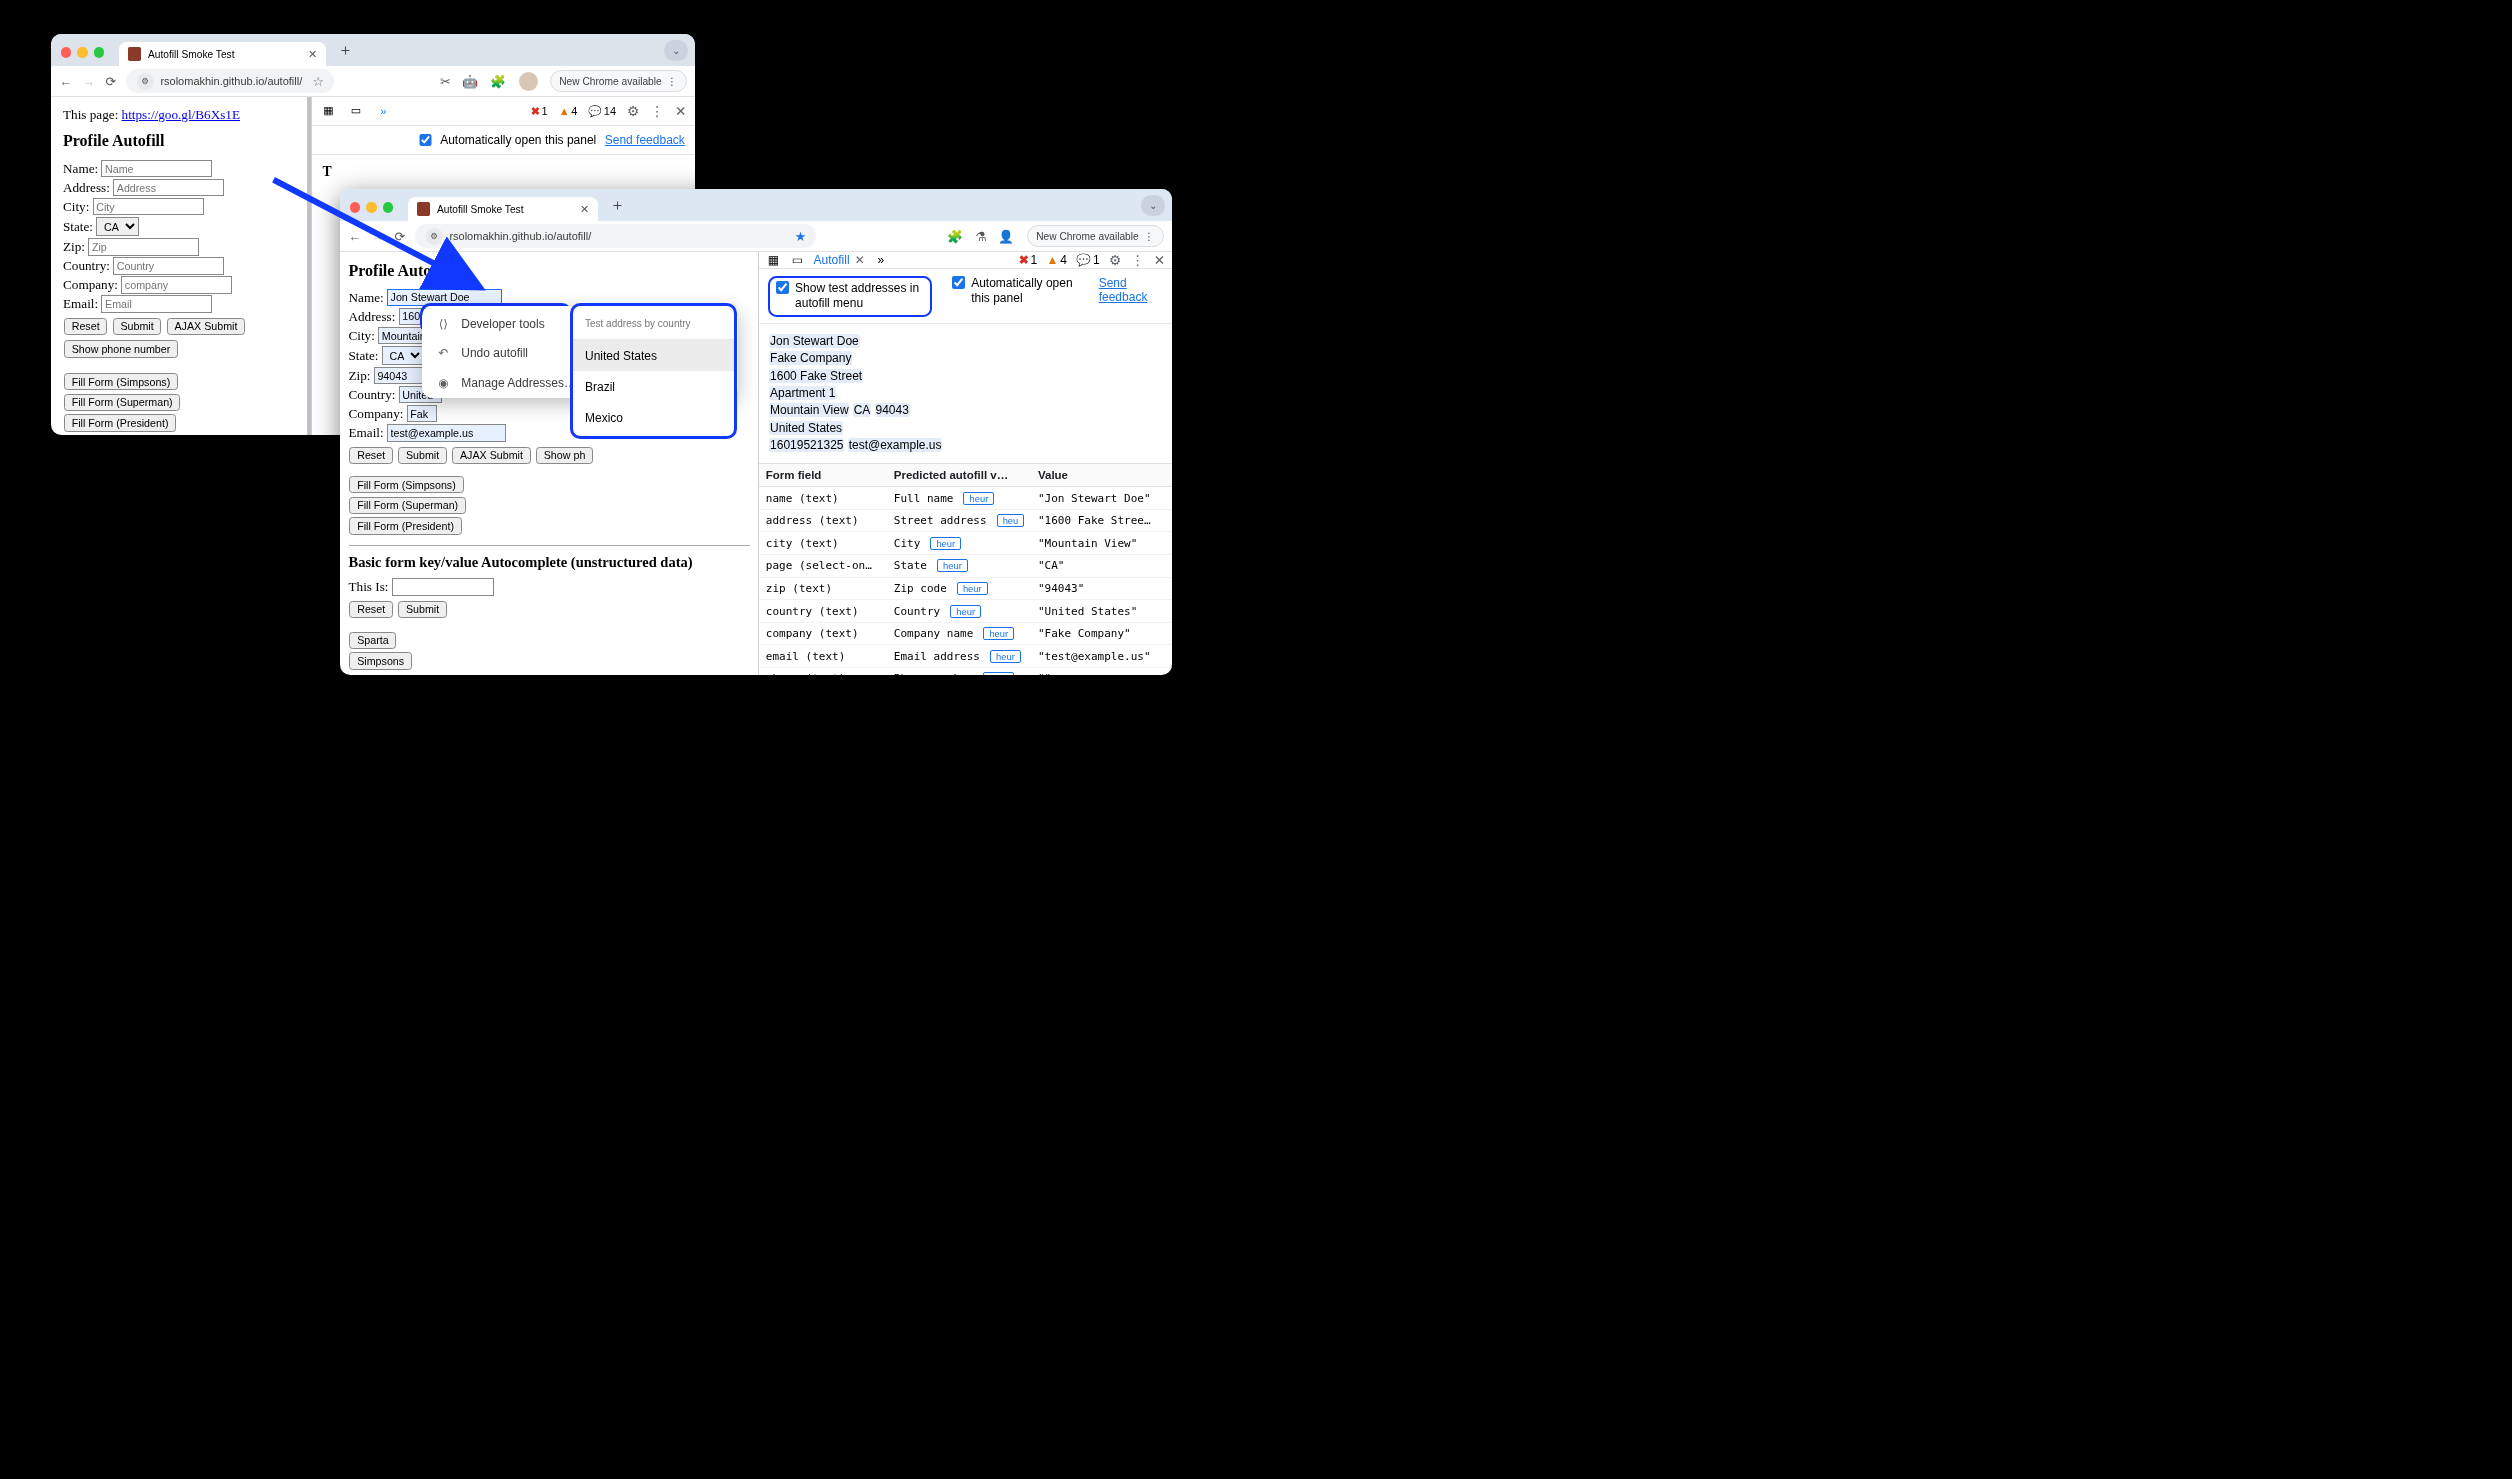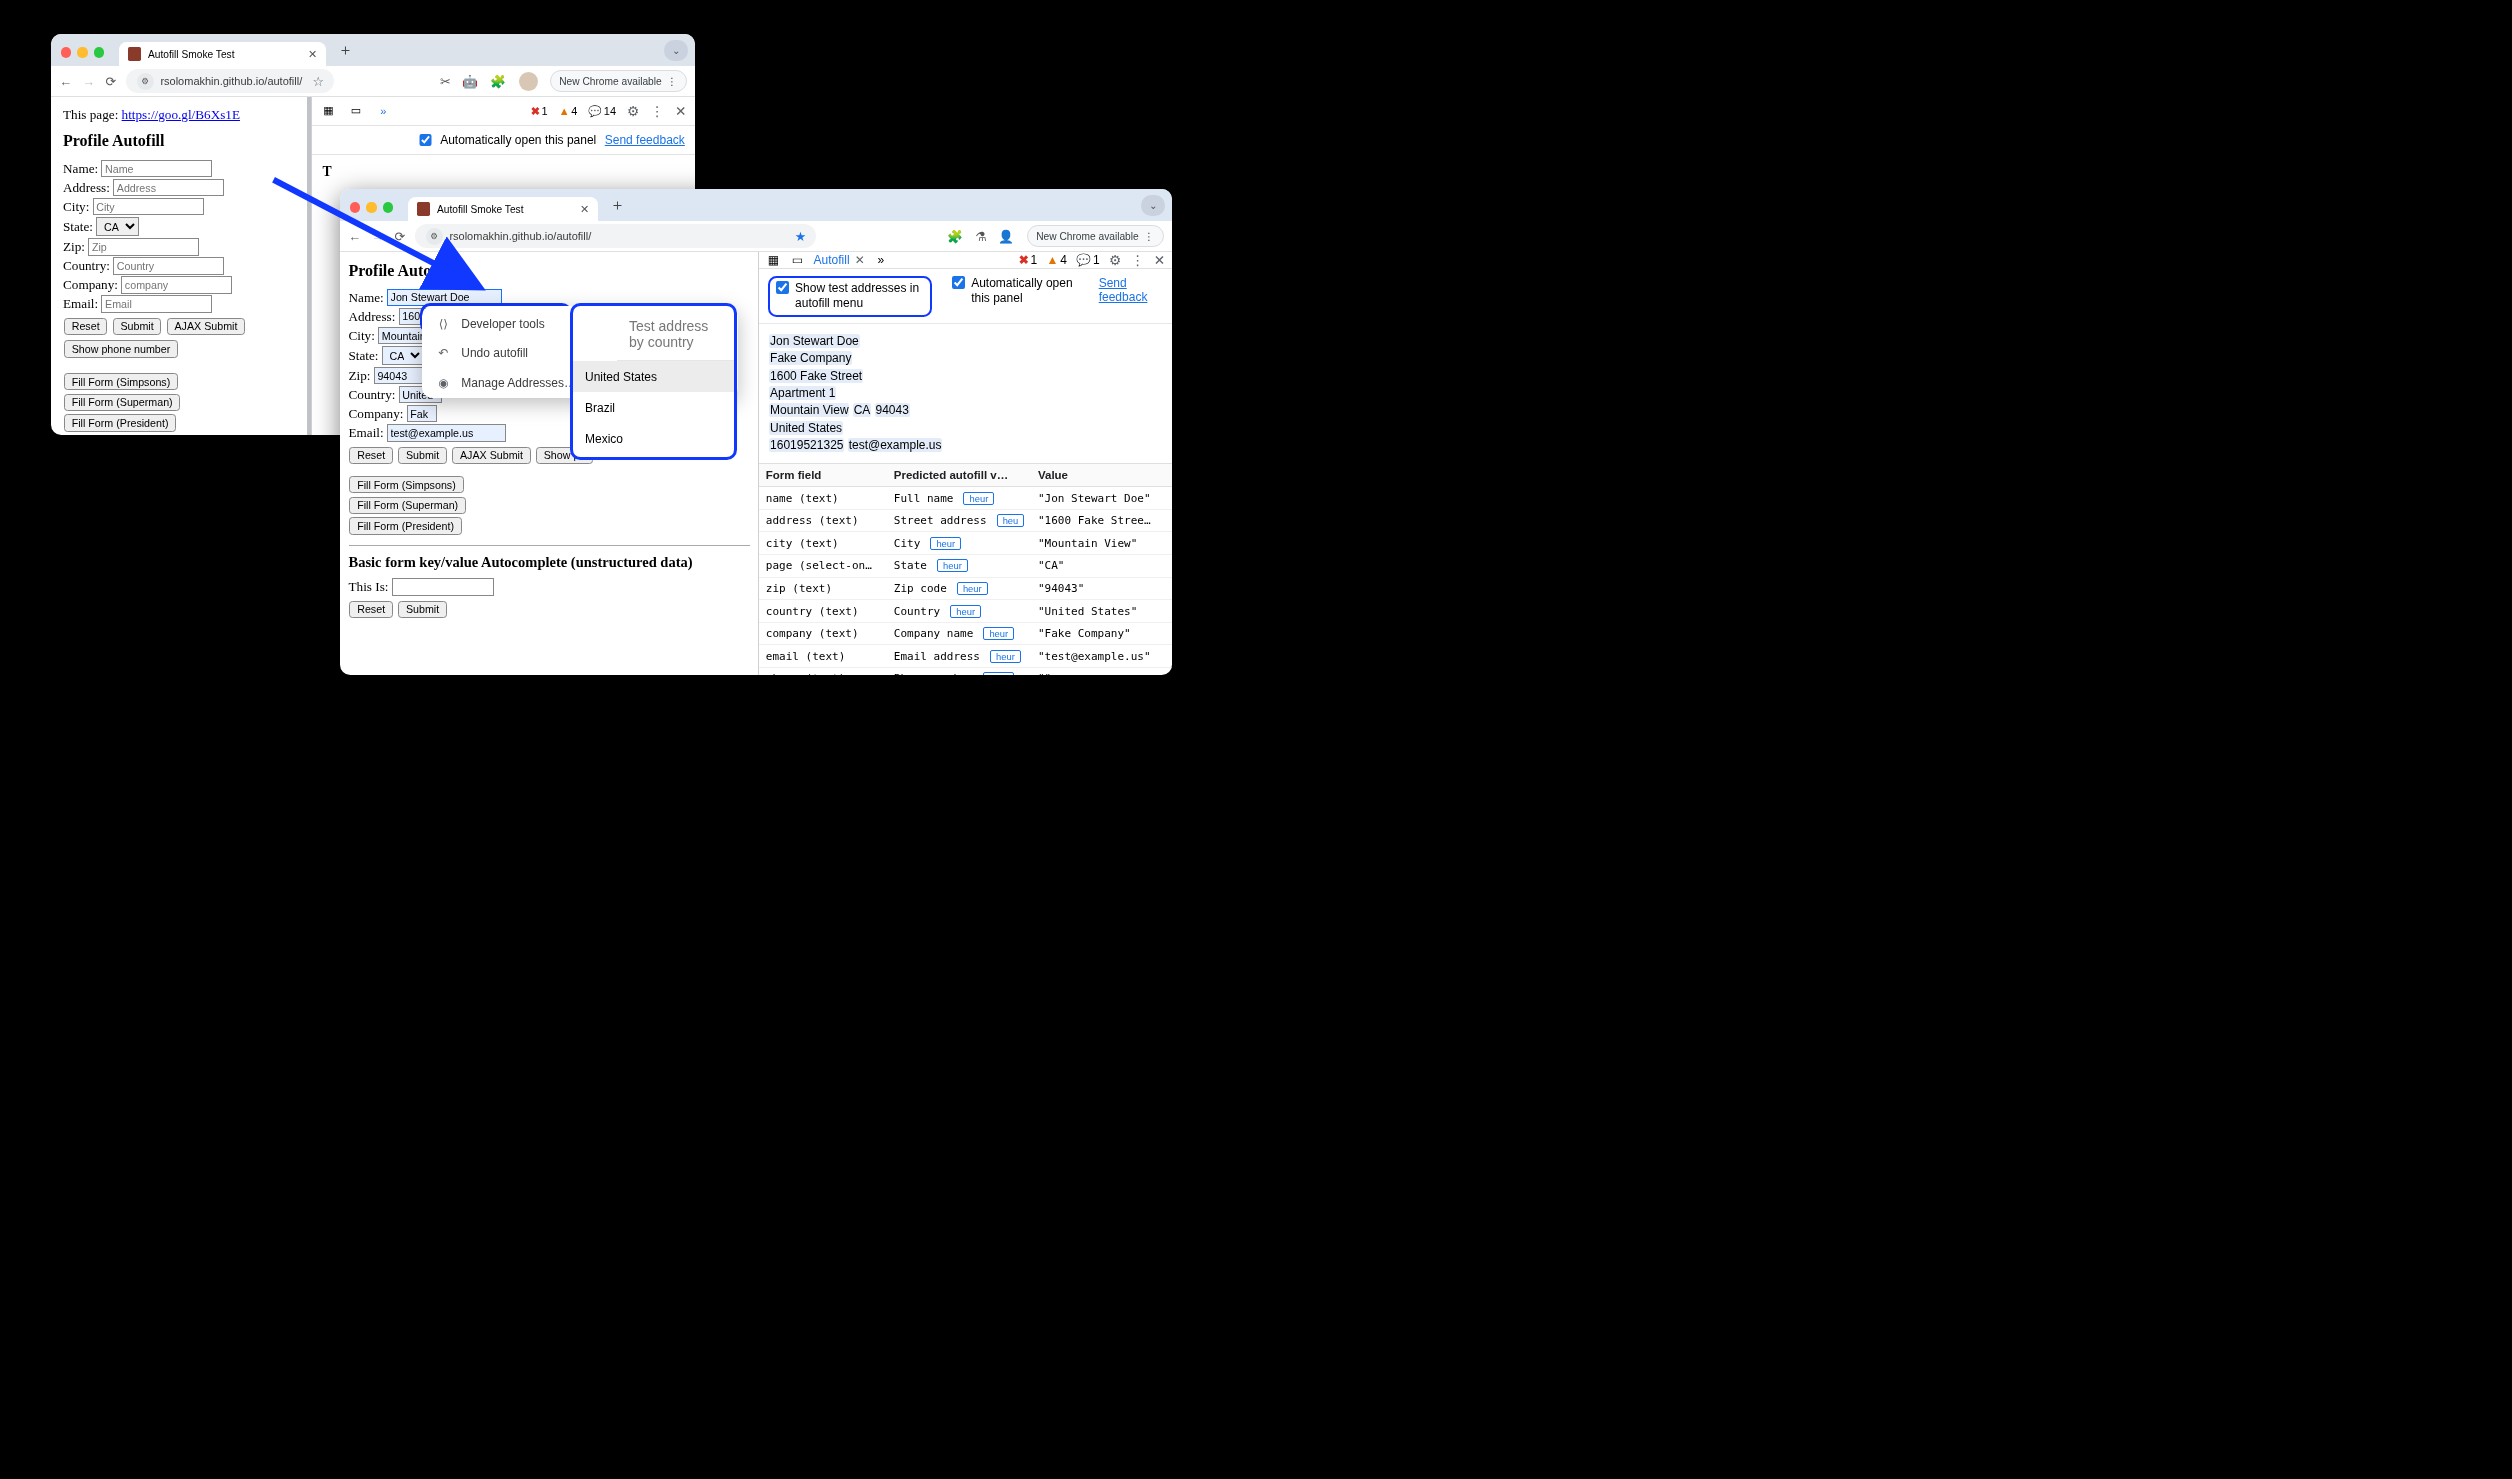--- a/index.html
+++ b/index.html
@@ -166,23 +166,22 @@
     border:3px solid #1138ff; border-radius:10.2px;
     position:absolute; pointer-events:none;
   }
   #popborder1 { left:80px; top:51px; width:152px; height:31px; }
   .countries {
     position:absolute; left:230px; top:51px; width:167px;
     background:#fff; border:3px solid #1138ff; border-radius:10.2px;
     padding:3.4px 0; font-family:Arial; z-index:6;
   }
   .countries .hdr {
-    color:#777; font-size:14px; padding:8.5px 12px 10.2px 12px;
+    color:#777; font-size:10px; padding:8.5px 12px 10.2px 12px;
     border-bottom:0.9px solid #e6e6e6;
-    margin-left:44px;
   }
   .countries .crow { padding:8.5px 12px; font-size:12px; }
   .countries .crow.sel { background:#ececec; }
 
   
   .dev2 {
     flex:1; border-left:0.9px solid #d0d0d0; display:flex; flex-direction:column;
     font-family:Arial;
   }
   .dev2 .tabsrow {
@@ -391,20 +390,24 @@
         <div><span class="btn">Fill Form (Superman)</span></div>
         <div><span class="btn">Fill Form (President)</span></div>
       </div>
       <hr class="hr1">
       <div class="sub-title">Basic form key/value Autocomplete (unstructured data)</div>
       <div class="row-inline"><span>This Is:</span> <input style="width: 102px; border: 0.9px solid rgb(136, 136, 136); padding: 1.7px;"></div>
       <div style="margin-top:3.4px">
         <span class="btn">Reset</span>
         <span class="btn">Submit</span>
       </div>
+      <div style="margin-top:10.2px">
+        <div><span class="btn">Sparta</span></div>
+        <div><span class="btn">Simpsons</span></div>
+      </div>
 
       <div class="popup">
         <div class="pop-row">
           <span class="pop-ico">⟨⟩</span>
           <span>Developer tools</span>
           <span style="margin-left:auto;color:#888">›</span>
         </div>
         <div class="pop-row">
           <span class="pop-ico">↶</span>
           <span>Undo autofill</span>

